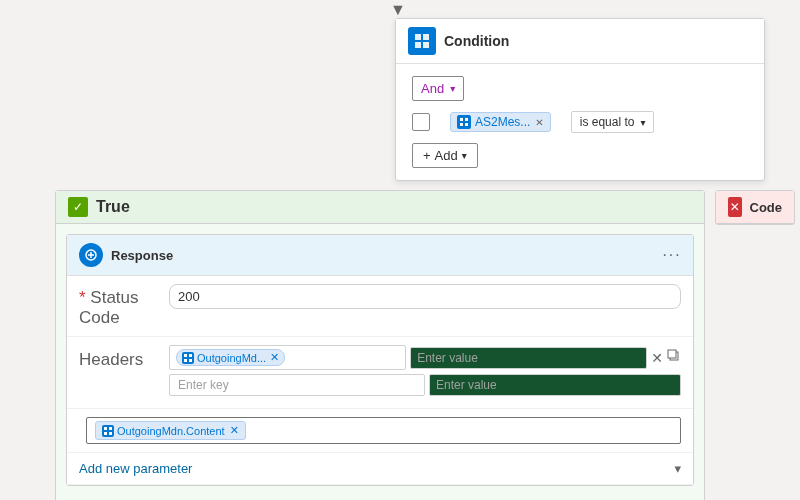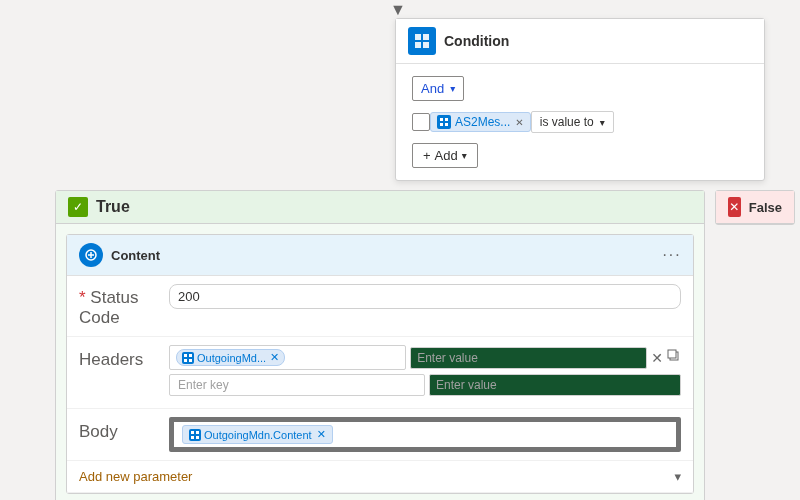--- a/index.html
+++ b/index.html
@@ -79,33 +79,33 @@
 
     .and-dropdown {
       display: inline-flex;
       align-items: center;
       border: 1px solid #8a8886;
       border-radius: 2px;
       padding: 4px 8px;
       background: #fff;
       cursor: pointer;
       font-size: 13px;
-      color: #1d4ed8;
+      color: #a21caf;
       margin-bottom: 10px;
     }
 
     .and-dropdown .chevron {
       margin-left: 6px;
       font-size: 10px;
     }
 
     .condition-row {
       display: flex;
       align-items: center;
-      gap: 0;
+      gap: 20px;
       margin-bottom: 8px;
     }
 
     .condition-checkbox {
       width: 18px;
       height: 18px;
       border: 1px solid #8a8886;
       border-radius: 2px;
       flex-shrink: 0;
     }
@@ -377,38 +377,39 @@
       padding: 3px 8px;
       background: #fff;
       flex: 1;
       color: #a0a0a0;
       font-size: 12px;
     }
 
     .body-pill-area {
       display: flex;
       align-items: center;
-      border: 5px solid #737373;
+      border: 1px solid #737373;
       border-radius: 2px;
       padding: 3px 8px;
       background: #fff;
       flex: 1;
+      margin-left: 7px;
     }
 
     .add-param-row {
       display: flex;
       align-items: center;
       padding: 8px 12px;
       border-bottom: 1px solid #f0f0f0;
     }
 
     .add-param-text {
       flex: 1;
       font-size: 13px;
-      color: #a16207;
+      color: #0369a1;
     }
 
     .add-param-chevron {
       color: #666;
       cursor: pointer;
     }
 
     
     .add-action-container {
       display: flex;
@@ -477,21 +478,21 @@
               <rect x="1" y="1" width="3" height="3" fill="white"></rect>
               <rect x="6" y="1" width="3" height="3" fill="white"></rect>
               <rect x="1" y="6" width="3" height="3" fill="white"></rect>
               <rect x="6" y="6" width="3" height="3" fill="white"></rect>
             </svg>
           </div>
           <span>AS2Mes...</span>
           <span class="pill-close">✕</span>
         </div>
         <div class="is-equal-to">
-          <span>is value to</span>
+          <span>is equal to</span>
           <span class="chevron">▾</span>
         </div>
       </div>
       <div>
         <button class="add-btn">
           <span class="plus">+</span>
           <span>Add</span>
           <span class="chevron">▾</span>
         </button>
       </div>
@@ -506,21 +507,21 @@
 
     <div class="response-card">
       <div class="response-header">
         <div class="response-icon">
           <svg width="14" height="14" viewBox="0 0 14 14" fill="none">
             <circle cx="7" cy="7" r="5" stroke="white" stroke-width="1.5" fill="none"></circle>
             <line x1="4" y1="7" x2="10" y2="7" stroke="white" stroke-width="1.5"></line>
             <line x1="7" y1="4" x2="7" y2="10" stroke="white" stroke-width="1.5"></line>
           </svg>
         </div>
-        <span class="response-title">Content</span>
+        <span class="response-title">Response</span>
         <span class="response-dots">···</span>
       </div>
 
       <div class="response-body">
 
         <div class="field-row">
           <span class="field-label">
             <span style="color:#d13438">* </span><span>Status Code</span>
           </span>
           <input class="field-input" value="200" readonly="" style="">
@@ -560,21 +561,20 @@
                 <span>Enter key</span>
               </div>
               <div class="header-value-area">
                 <span style="color:#a0a0a0;font-size:12px;">Enter value</span>
               </div>
             </div>
           </div>
         </div>
 
         <div class="field-row">
-          <span class="field-label" style="padding-top:5px">Body</span>
           <div class="body-pill-area">
             <div style="display:flex;align-items:center;background:#dce9f8;border:1px solid #b3cff0;border-radius:3px;padding:2px 6px;font-size:11px;color:#0078d4;">
               <div style="width:12px;height:12px;background:#0078d4;border-radius:2px;display:flex;align-items:center;justify-content:center;margin-right:3px;">
                 <svg width="8" height="8" viewBox="0 0 8 8" fill="none">
                   <rect x="0" y="0" width="3" height="3" fill="white"></rect>
                   <rect x="5" y="0" width="3" height="3" fill="white"></rect>
                   <rect x="0" y="5" width="3" height="3" fill="white"></rect>
                   <rect x="5" y="5" width="3" height="3" fill="white"></rect>
                 </svg>
               </div>
@@ -602,17 +602,17 @@
           </svg>
         </span>
         <span>Add an action</span>
       </button>
     </div>
   </div>
 
   <div class="false-panel">
     <div class="false-header">
       <div class="false-x">✕</div>
-      <span class="false-label">False</span>
+      <span class="false-label">Code</span>
     </div>
   </div>
 
 </div>
 
 </body></html>

